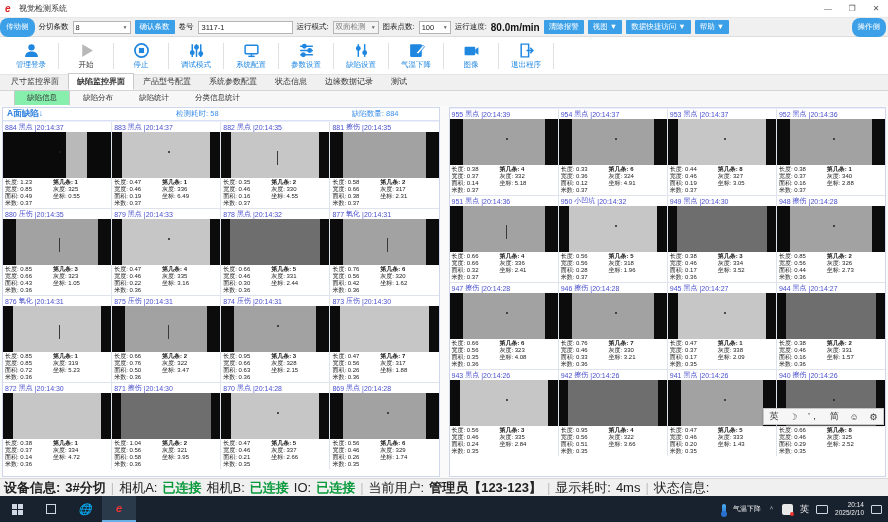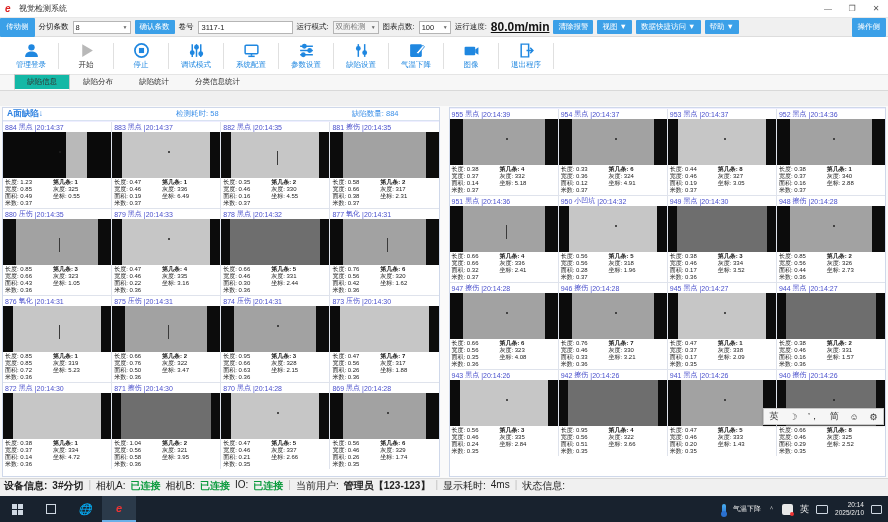--- a/index.html
+++ b/index.html
@@ -10,44 +10,44 @@
   
   .titlebar { height:18px; background:#ffffff; display:flex; align-items:center; padding-left:5px; border-bottom:1px solid #e8e8e8; }
   .applogo { width:10px; height:10px; margin-right:4px; color:#d22; font-weight:bold; font-size:10px; line-height:10px; font-style:italic; }
   .apptitle { font-size:8px; color:#333; }
   .winbtns { margin-left:auto; display:flex; }
   .winbtn { width:24px; height:17px; font-size:8px; color:#555; display:flex; align-items:center; justify-content:center; }
 
   
   .controlbar { height:19px; background:#f0f0f0; display:flex; align-items:center; gap:4px; border-bottom:1px solid #ddd; padding-right:2px; }
   .btn-blue { background:#3ba0e8; color:#fff; font-size:7.5px; border:none; padding:2px 5px; border-radius:1px; white-space:nowrap; }
-  .side-btn { height:19px; display:flex; align-items:center; padding:0 6px; border-radius:1px; }
+  .side-btn { height:19px; display:flex; align-items:center; padding:0 6px; border-radius:8px; }
   .cb-label { font-size:7.5px; color:#222; white-space:nowrap; }
   .combo { background:#fff; border:1px solid #b5b5b5; height:13px; font-size:7.5px; display:flex; align-items:center; padding:0 2px; color:#222; position:relative; }
   .combo .car { margin-left:auto; font-size:5px; color:#666; padding-left:4px; }
   .combo.gray { background:#f4f4f4; color:#777;justify-content:flex-end; }
   .textbox { background:#fff; border:1px solid #b5b5b5; height:13px; font-size:7.5px; display:flex; align-items:center; padding:0 3px; color:#222; }
-  .speedval { font-size:12px; font-weight:bold; color:#111; white-space:nowrap;text-decoration:underline; }
+  .speedval { font-size:10px; font-weight:bold; color:#111; white-space:nowrap; }
   .spacer { flex:1; }
 
   
   .toolbar { height:38px; background:#fff; display:flex; align-items:center; padding-left:4px; border-bottom:1px solid #e5e5e5; }
   .tool { width:54px; display:flex; flex-direction:column; align-items:center; gap:1px; }
   .tool svg { width:17px; height:17px; }
   .tool .tlabel { font-size:7.5px; color:#1f87e0; white-space:nowrap; }
   .tool.disabled .tlabel { color:#333; }
   .tdiv { width:1px; height:26px; background:#e0e0e0; }
 
   
   .maintabs { height:16px; background:#f0f0f0; display:flex; align-items:flex-end; padding-left:2px; border-bottom:1px solid #d5d5d5; }
   .mtab { font-size:8px; color:#333; padding:2px 8px 2px; border:1px solid transparent; white-space:nowrap; }
   .mtab.sel { background:#fff; border:1px solid #c9c9c9; border-bottom-color:#fff; font-weight:bold; }
   .subtabs { height:16px; background:#f7f7f7; display:flex; align-items:flex-end; padding-left:14px; border-bottom:1px solid #d9d9d9; }
   .stab { font-size:7.5px; color:#333; padding:2px 12px; border:1px solid transparent; white-space:nowrap; }
-  .stab.sel { background:#14b8a6; border:1px solid #c9c9c9; border-bottom-color:#fff; }
+  .stab.sel { background:#86efac; border:1px solid #c9c9c9; border-bottom-color:#fff; }
 
   
   .panels { position:absolute; top:106px; left:0; width:888px; height:372px; display:flex; gap:9px; padding:1px 2px; background:#fafafa; }
   .panel { width:441px; background:#fff; border:1px solid #cfd8ea; }
   .phead { height:13px; display:flex; align-items:center; padding:0 4px; border-bottom:1px solid #d9e2f2; }
   .ptitle { font-size:8.5px; color:#2a7fe0; font-weight:bold; }
   .pmid { margin:0 auto; font-size:7.5px; color:#3b8fe8; }
   .pright { font-size:7.5px; color:#3b8fe8; margin-right:36px; }
   .grid { display:grid; grid-template-columns:repeat(4,1fr); gap:1px; background:#dfe3ec; border-top:1px solid #eef; }
   .cell { background:#fff; height:86px; overflow:hidden; }
@@ -59,21 +59,21 @@
   .cell-img.t-black { background:linear-gradient(90deg,#0a0a0a 0 58%,#b9b9b9 58% 78%,#0a0a0a 78%); }
   .cell-img .mark { position:absolute; left:52%; top:42%; }
   .m-dot .mark { width:2px; height:2px; background:#222; border-radius:50%; }
   .m-scratch .mark { width:1px; height:14px; background:#3a3a3a; }
   .cell-info { height:30px; display:flex; font-size:6px; line-height:7px; color:#222; padding:1px 2px; }
   .ci-l { width:46%; }
   .ci-r { width:54%; }
   .ci-r .b1 { font-weight:bold; }
 
   
-  .statusbar { position:absolute; top:478px; left:0; width:888px; height:18px; background:#f0f0f0; border-top:1px solid #d8d8d8; display:flex; font-size:10px; color:#222; padding-left:4px; gap:5px; white-space:nowrap; }
+  .statusbar { position:absolute; top:478px; left:0; width:888px; height:18px; background:#f0f0f0; border-top:1px solid #d8d8d8; display:flex; align-items:center; font-size:13px; color:#222; padding-left:4px; gap:5px; white-space:nowrap; }
   .sb-b { font-weight:bold; }
   .sb-g { color:#0a9a3c; font-weight:bold; }
   .sb-sep { color:#c0c0c0; }
 
   
   .imebar { position:absolute; left:763px; top:408px; width:121px; height:17px; background:#f6f6f6; border:1px solid #c8c8c8; display:flex; align-items:center; justify-content:space-around; font-size:9px; color:#333; box-shadow:0 1px 2px rgba(0,0,0,.25); }
 
   
   .taskbar { position:absolute; top:496px; left:0; width:888px; height:26px; background:#18222e; display:flex; align-items:center; color:#fff; }
   .tb-icon { width:34px; height:26px; display:flex; align-items:center; justify-content:center; }
@@ -224,20 +224,29 @@
     <div class="tool">
       <svg viewBox="0 0 16 16">
           <path d="M3 2h7v12H3z" fill="none" stroke="#1f87e0" stroke-width="1.4"></path>
           <path d="M8 8h6M11.5 5.5L14 8l-2.5 2.5" fill="none" stroke="#1f87e0" stroke-width="1.4"></path>
         </svg>
       <span class="tlabel">退出程序</span>
     </div>
       <div class="tdiv"></div>
   </div>
 
+  <div class="maintabs">
+    <span class="mtab">尺寸监控界面</span>
+    <span class="mtab sel">缺陷监控界面</span>
+    <span class="mtab">产品型号配置</span>
+    <span class="mtab">系统参数配置</span>
+    <span class="mtab">状态信息</span>
+    <span class="mtab">边缘数据记录</span>
+    <span class="mtab">测试</span>
+  </div>
 
   <div class="subtabs">
     <span class="stab sel">缺陷信息</span>
     <span class="stab">缺陷分布</span>
     <span class="stab">缺陷统计</span>
     <span class="stab">分类信息统计</span>
   </div>
 
   <div class="panels">
     <div class="panel">

